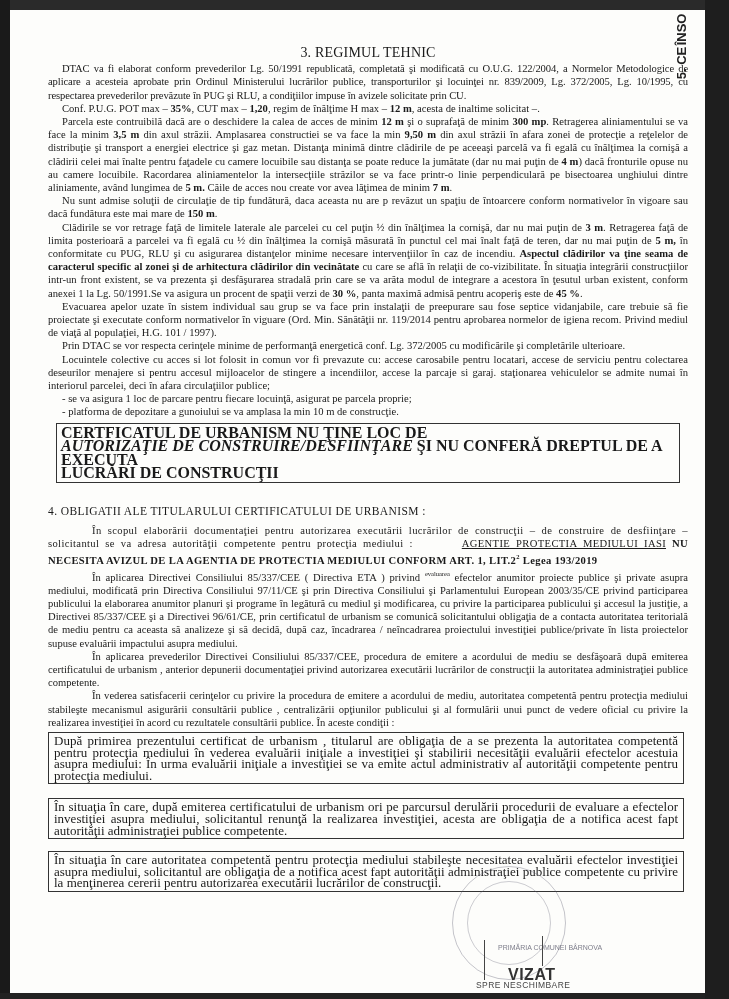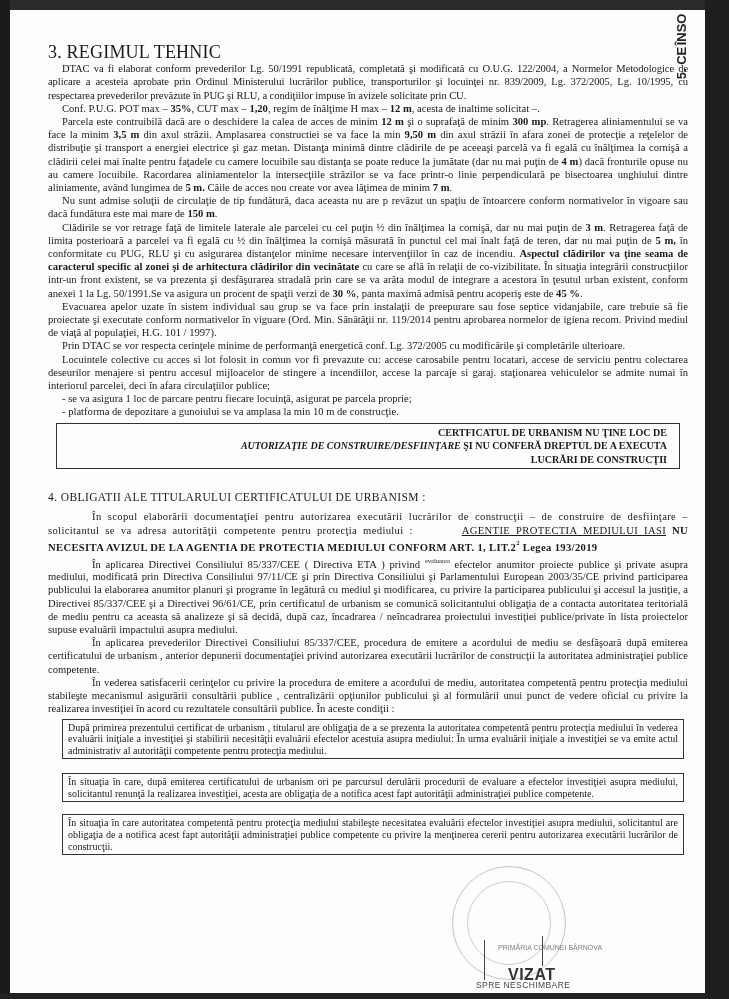--- a/index.html
+++ b/index.html
@@ -18,36 +18,36 @@
     background:#fdfdfb; overflow:hidden;
   }
   .side-label {
     position:absolute; right:2px; top:4px;
     writing-mode:vertical-rl; transform:rotate(180deg);
     font-family:"Liberation Sans", sans-serif; font-weight:bold;
     font-size:13px; line-height:13px; color:#222;
     width:28px; display:flex; flex-direction:row; gap:1px;
   }
   .content { position:absolute; left:38px; top:36px; width:640px; font-size:10.6px; line-height:13.2px; }
-  .sec-title { font-size:18px; margin:0 0 3px 0; font-weight:normal; letter-spacing:0.2px; }
+  .sec-title { font-size:14px; margin:0 0 3px 0; font-weight:normal; letter-spacing:0.2px;text-align:center; }
   .sec4-title { font-weight:normal; font-size:11.5px; margin:0 0 6px 0; letter-spacing:0.4px; }
   p { margin:0; text-align:justify; }
   .ind { text-indent:14px; }
   .ind2 { text-indent:44px; }
   .gap { margin-top:0; }
   .tight { letter-spacing:-0.1px; }
   .wide { letter-spacing:0.35px; }
   .box {
-    border:1px solid #333; margin:4px 8px 0 8px; padding:2px 12px;
-    text-align:right; font-weight:bold; font-size:10px; line-height:13.5px;
+    border:1px solid #333; margin:4px 8px 0 8px; padding:2px 4px;
+    text-align:left; font-weight:bold; font-size:16px; line-height:13.5px;
   }
   .box .it { font-style:italic; }
   .sbox {
-    border:1px solid #333; margin:3px 4px 0 14px; padding:2px 5px;
-    font-size:10px; line-height:11.6px; text-align:justify;
+    border:1px solid #333; margin:3px 4px 0 0; padding:2px 5px;
+    font-size:13px; line-height:11.6px; text-align:justify;
   }
   .u { text-decoration:underline;margin-left:43px; }
   sup { font-size:6.5px; }
   .stamp {
     position:absolute; left:442px; top:856px; width:112px; height:112px;
     border:1px solid rgba(90,90,110,0.35); border-radius:50%;
   }
   .stamp-inner {
     position:absolute; left:14px; top:14px; width:82px; height:82px;
     border:1px solid rgba(90,90,110,0.3); border-radius:50%;

